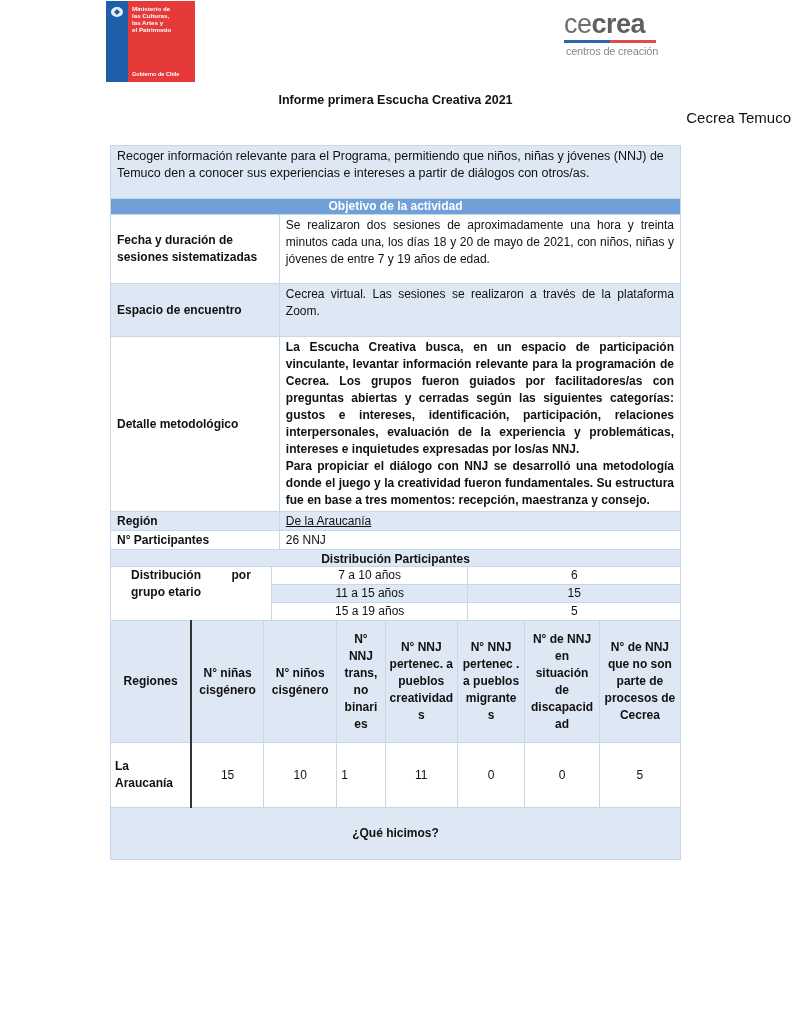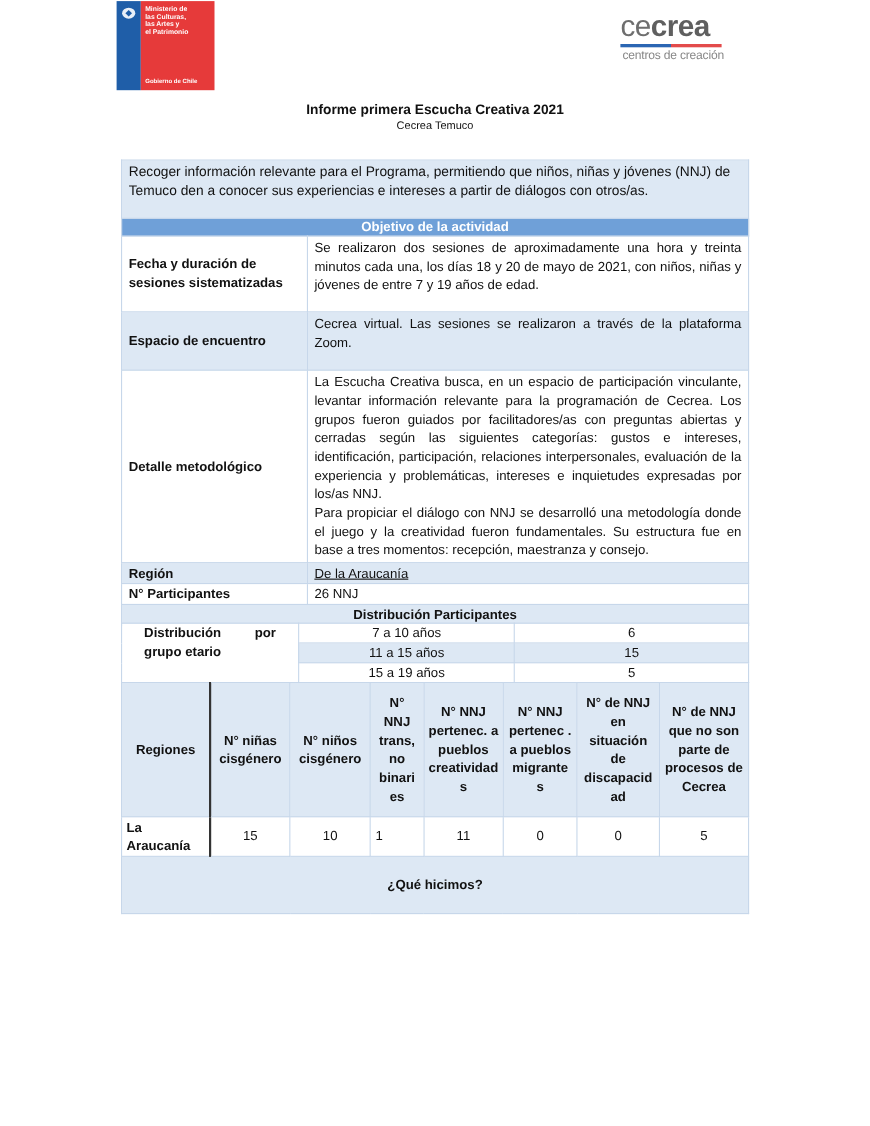--- a/index.html
+++ b/index.html
@@ -11,21 +11,21 @@
   .logo-gov .crest { position: absolute; left: 3px; top: 4px; width: 16px; height: 14px; }
   .logo-gov .gob { position: absolute; bottom: 4px; left: 4px; font-size: 5.5px; font-weight: bold; }
 
   .logo-cecrea { position: absolute; left: 564px; top: 10px; width: 96px; }
   .logo-cecrea .word { font-size: 27px; color: #6e6e6e; line-height: 28px; letter-spacing: -0.5px; }
   .logo-cecrea .word b { font-weight: bold; color: #5f5f5f; }
   .logo-cecrea .bar { height: 3px; width: 92px; margin-top: 2px; background: linear-gradient(to right, #2b66b3 0 50%, #e34b4b 50% 100%); }
   .logo-cecrea .sub { font-size: 11px; color: #888; margin-top: 2px; letter-spacing: -0.2px; text-align: center; }
 
   .title { position: absolute; left: 0; width: 791px; top: 93px; text-align: center; font-size: 12.5px; font-weight: bold; }
-  .subtitle { position: absolute; left: 0; width: 791px; top: 109px; text-align: center; font-size: 10px; }
+  .subtitle { position: absolute; left: 0; width: 791px; top: 109px; text-align: right; font-size: 15px; }
 
   .doc-table { position: absolute; left: 110px; top: 145px; width: 571px; border-collapse: collapse; font-size: 12px; }
   .doc-table td { border: 1px solid #c7d7ea; padding: 2px 6px; vertical-align: middle; line-height: 17px; }
   .hdr { background: #6fa0d8; color: #fff; font-weight: bold; text-align: center; }
   .lb { background: #dde8f4; }
   .wh { background: #ffffff; }
   .bold { font-weight: bold; }
   .just { text-align: justify; }
   .center { text-align: center; }
 
@@ -76,21 +76,21 @@
   <tr>
     <td class="wh bold" style="height:64px;">Fecha y duración de sesiones sistematizadas</td>
     <td class="wh just" style="vertical-align:top;">Se realizaron dos sesiones de aproximadamente una hora y treinta minutos cada una, los días 18 y 20 de mayo de 2021, con niños, niñas y jóvenes de entre 7 y 19 años de edad.</td>
   </tr>
   <tr>
     <td class="lb bold" style="height:48px;">Espacio de encuentro</td>
     <td class="lb just" style="vertical-align:top;">Cecrea virtual. Las sesiones se realizaron a través de la plataforma Zoom.</td>
   </tr>
   <tr>
     <td class="wh bold" style="height:170px;">Detalle metodológico</td>
-    <td class="wh just" style="vertical-align:top;">
+    <td class="wh just" style="vertical-align:top;font-weight:bold;">
       <div>La Escucha Creativa busca, en un espacio de participación vinculante, levantar información relevante para la programación de Cecrea. Los grupos fueron guiados por facilitadores/as con preguntas abiertas y cerradas según las siguientes categorías: gustos e intereses, identificación, participación, relaciones interpersonales, evaluación de la experiencia y problemáticas, intereses e inquietudes expresadas por los/as NNJ.</div>
       <div>Para propiciar el diálogo con NNJ se desarrolló una metodología donde el juego y la creatividad fueron fundamentales. Su estructura fue en base a tres momentos: recepción, maestranza y consejo.</div>
     </td>
   </tr>
   <tr>
     <td class="lb bold" style="height:13px;line-height:14px;">Región</td>
     <td class="lb" style="line-height:14px;text-decoration:underline;">De la Araucanía</td>
   </tr>
   <tr>
     <td class="wh bold" style="height:13px;line-height:14px;margin-left:23px;">N° Participantes</td>
@@ -140,21 +140,21 @@
       <tr style="height:122px;">
     <td class="lb bold center thick">Regiones</td>
     <td class="lb bold center">N° niñas cisgénero</td>
     <td class="lb bold center">N° niños cisgénero</td>
     <td class="lb bold center">N° NNJ trans, no binari es</td>
     <td class="lb bold center">N° NNJ pertenec. a pueblos creatividad s</td>
     <td class="lb bold center">N° NNJ pertenec . a pueblos migrante s</td>
     <td class="lb bold center">N° de NNJ en situación de discapacid ad</td>
     <td class="lb bold center">N° de NNJ que no son parte de procesos de Cecrea</td>
   </tr>
-  <tr style="height:36px;">
+  <tr style="height:65px;">
     <td class="wh bold thick">La Araucanía</td>
     <td class="wh center">15</td>
     <td class="wh center">10</td>
     <td class="wh">1</td>
     <td class="wh center">11</td>
     <td class="wh center">0</td>
     <td class="wh center">0</td>
     <td class="wh center">5</td>
   </tr>
   <tr style="height:52px;">

